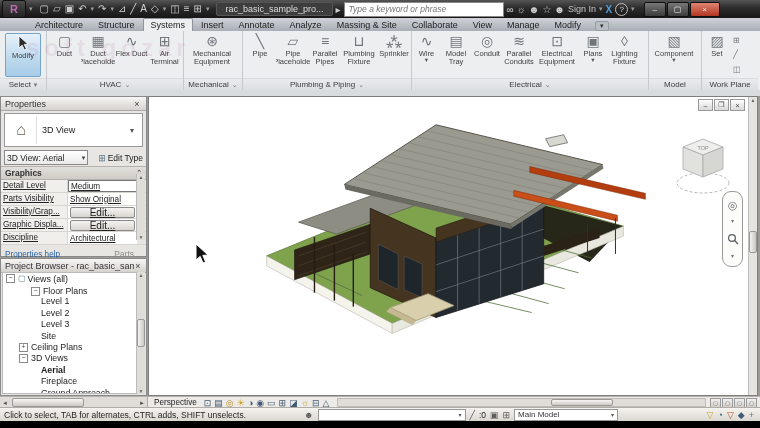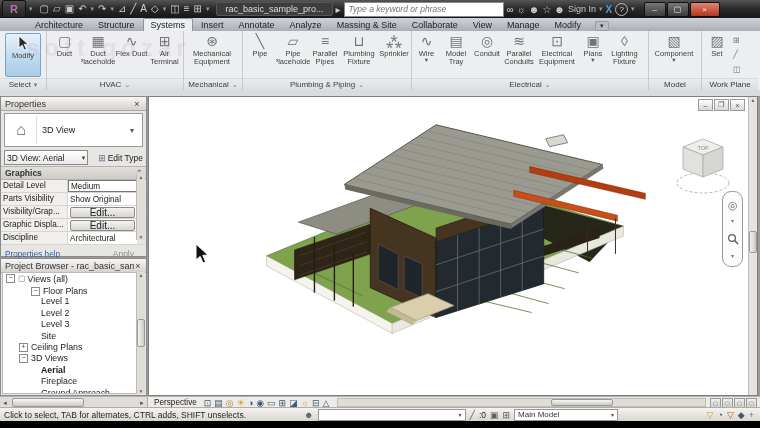--- a/index.html
+++ b/index.html
@@ -47,21 +47,21 @@
   .typesel .house{width:30px;height:28px;margin:1px;border-right:1px solid #ddd;display:flex;align-items:center;justify-content:center;font-size:16px;color:#6b6257;}
   .typesel .lbl{flex:1;padding-left:4px;font-size:9px;}
   .typesel .dd{width:12px;color:#555;font-size:8px;}
   .viewrow{display:flex;align-items:center;gap:10px;padding:1px 3px;height:15px;}
   .combo{flex:1;height:13px;background:linear-gradient(#fff,#e9e9e9);border:1px solid #8a8a8a;display:flex;align-items:center;font-size:8.5px;padding:0 2px;}
   .combo .dd{margin-left:auto;font-size:7px;color:#444;}
   .edittype{display:flex;align-items:center;gap:2px;font-size:8.5px;color:#222;}
   .edittype .g{font-size:9px;color:#5b748c;}
   .sect{height:12px;background:linear-gradient(#e2e0dc,#cfccc7);border-top:1px solid #b5b2ad;border-bottom:1px solid #b5b2ad;display:flex;align-items:center;padding:0 4px;font-weight:bold;font-size:8.5px;color:#333;}
   .sect .pin{margin-left:auto;font-size:7px;color:#555;}
-  .prow{display:flex;height:12px;border-bottom:1px solid #d8d5d0;padding-right:9px;}
+  .prow{display:flex;height:12px;border-bottom:1px solid #d8d5d0;padding-right:9px;text-decoration:underline;}
   .prow .pl{width:62px;background:#f1efec;border-right:1px solid #d8d5d0;padding:1px 2px 0;font-size:8.2px;white-space:nowrap;overflow:hidden;}
   .prow .pv{flex:1;background:#fff;padding:0 2px;font-size:8.2px;display:flex;align-items:center;}
   .prow .pv.boxed{border:1px solid #777;margin:0;}
   .editbtn{flex:1;margin:1px 2px;height:9px;background:linear-gradient(#f4f3f1,#d9d6d1);border:1px solid #8a8a8a;border-radius:2px;font-size:10px;display:flex;align-items:center;justify-content:center;color:#222;}
   .pfoot{display:flex;align-items:center;padding:2px 4px;height:14px;}
   .plink{color:#2a64a8;text-decoration:underline;font-size:8.2px;}
   .applybtn{margin-left:auto;color:#8f8d89;font-size:8.5px;padding:0 8px;}
   .pscroll{position:absolute;right:1px;top:77px;width:8px;height:66px;background:#e0ddd8;border-left:1px solid #bbb;display:flex;flex-direction:column;align-items:center;justify-content:space-between;font-size:5px;color:#666;}
   
   #browser{top:258px;left:0;width:147px;height:138px;background:#e8e6e2;border:1px solid #8a8a8a;box-sizing:border-box;}
@@ -362,21 +362,21 @@
     <span class="pv" style="padding:0;">
         <span class="editbtn">Edit...</span>
       </span>
   </div>
   <div class="prow">
     <span class="pl">Discipline</span>
     <span class="pv">Architectural</span>
   </div>
   <div class="pfoot">
     <span class="plink">Properties help</span>
-    <span class="applybtn">Apply</span>
+    <span class="applybtn">Parts</span>
   </div>
   <div class="pscroll">
     <span>▲</span>
     <span>▼</span>
   </div>
 </div>
 
 <div id="browser" class="abs">
   <div class="pal-title">
     <span style="white-space:nowrap;overflow:hidden;">Project Browser - rac_basic_sample_...</span>

